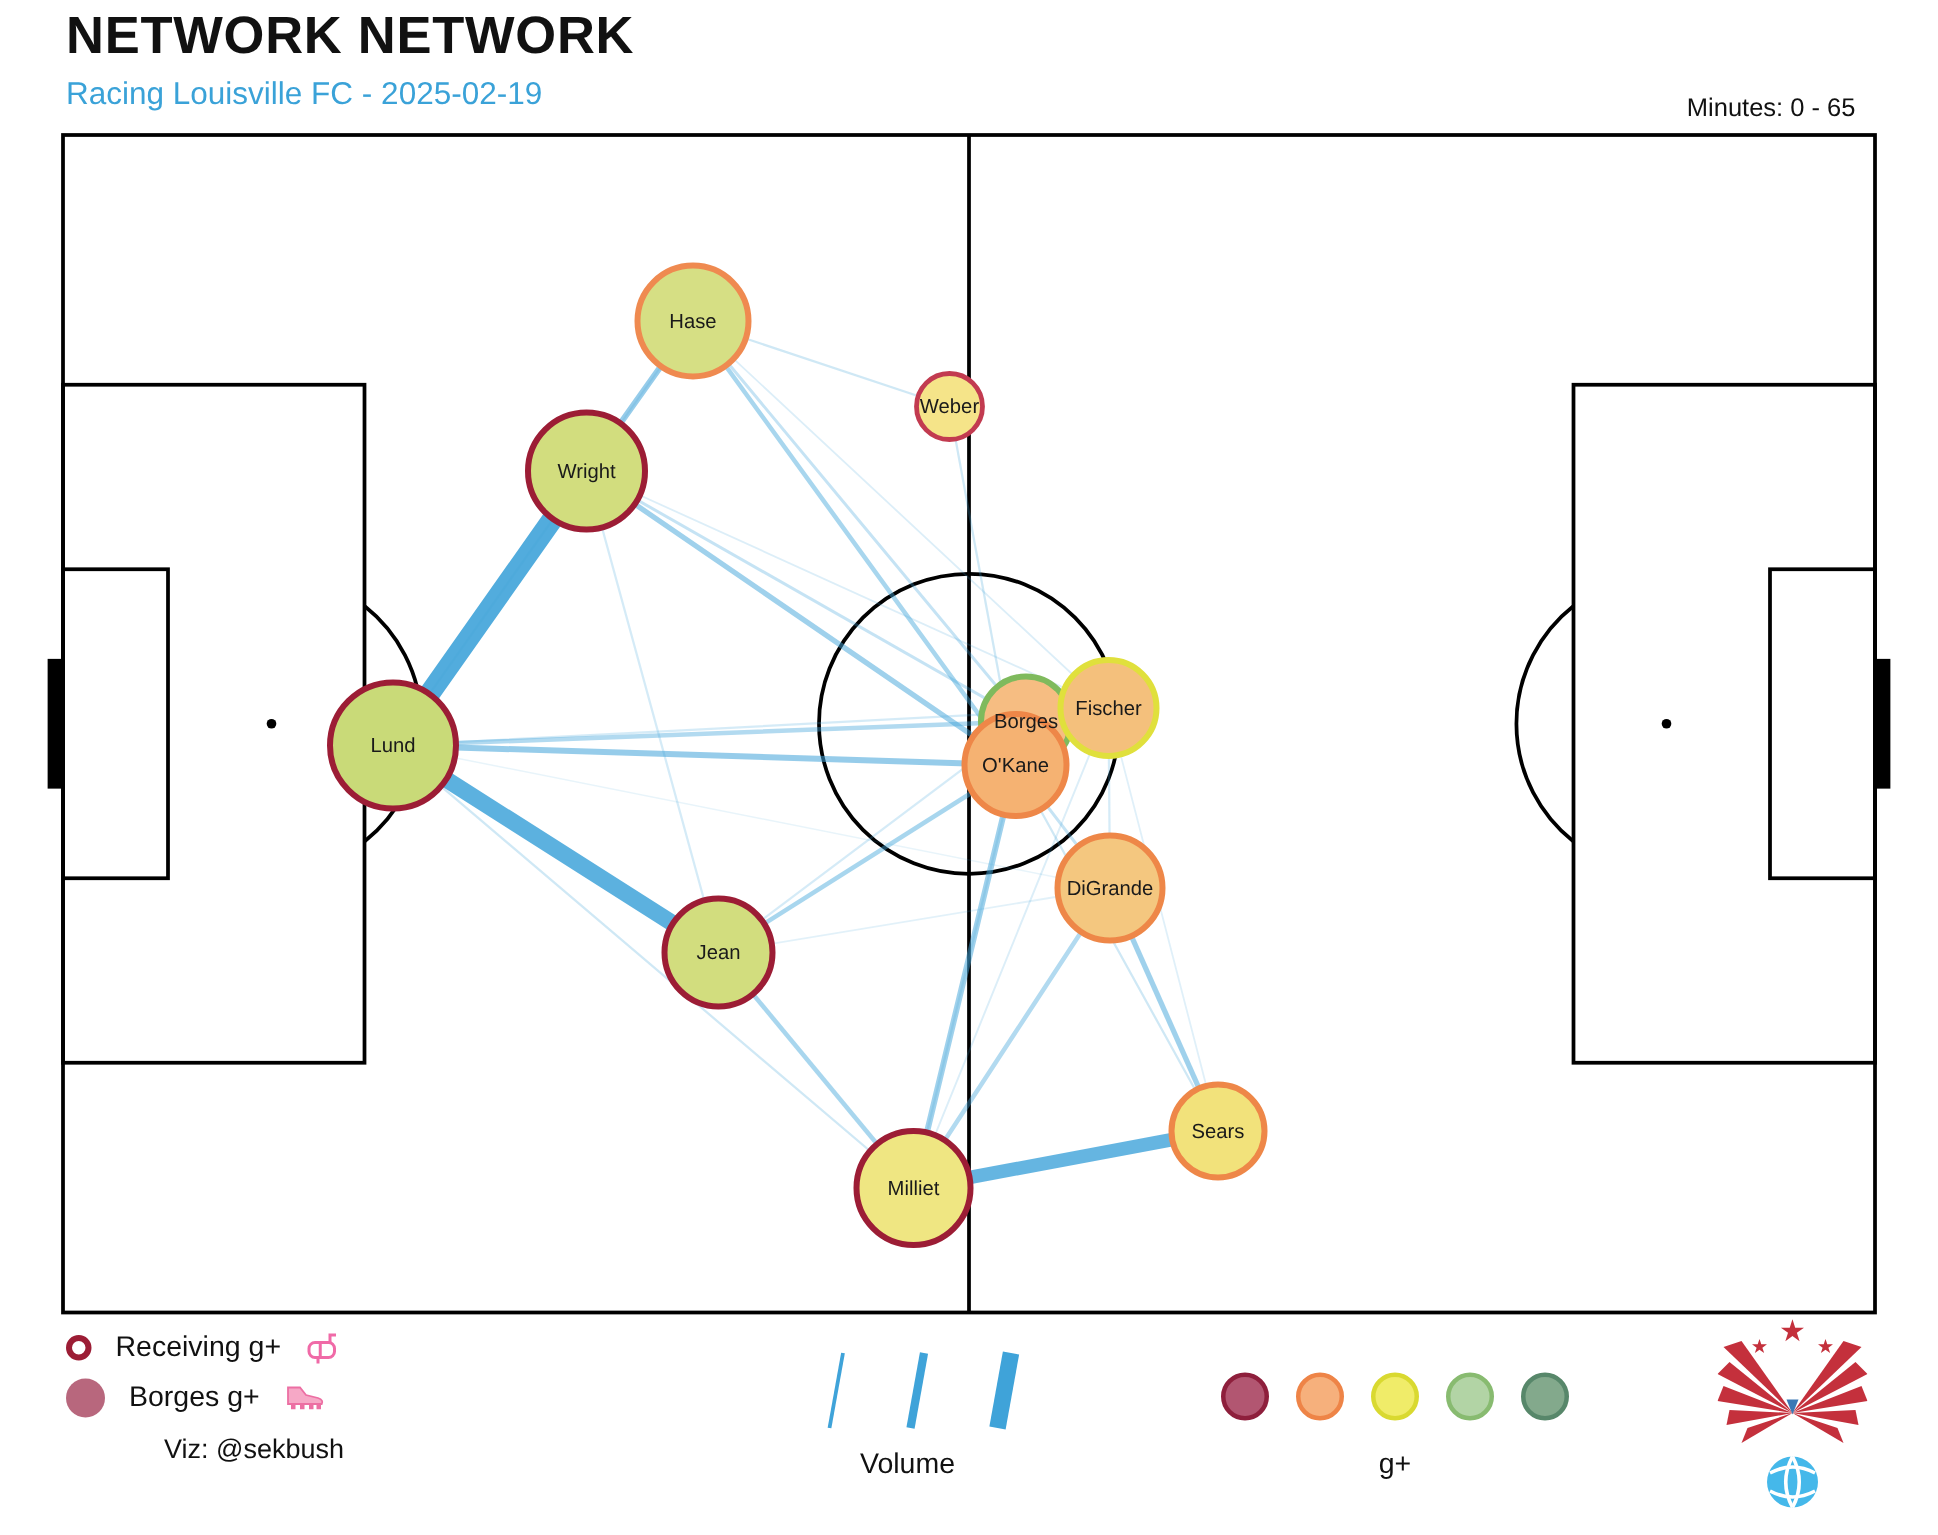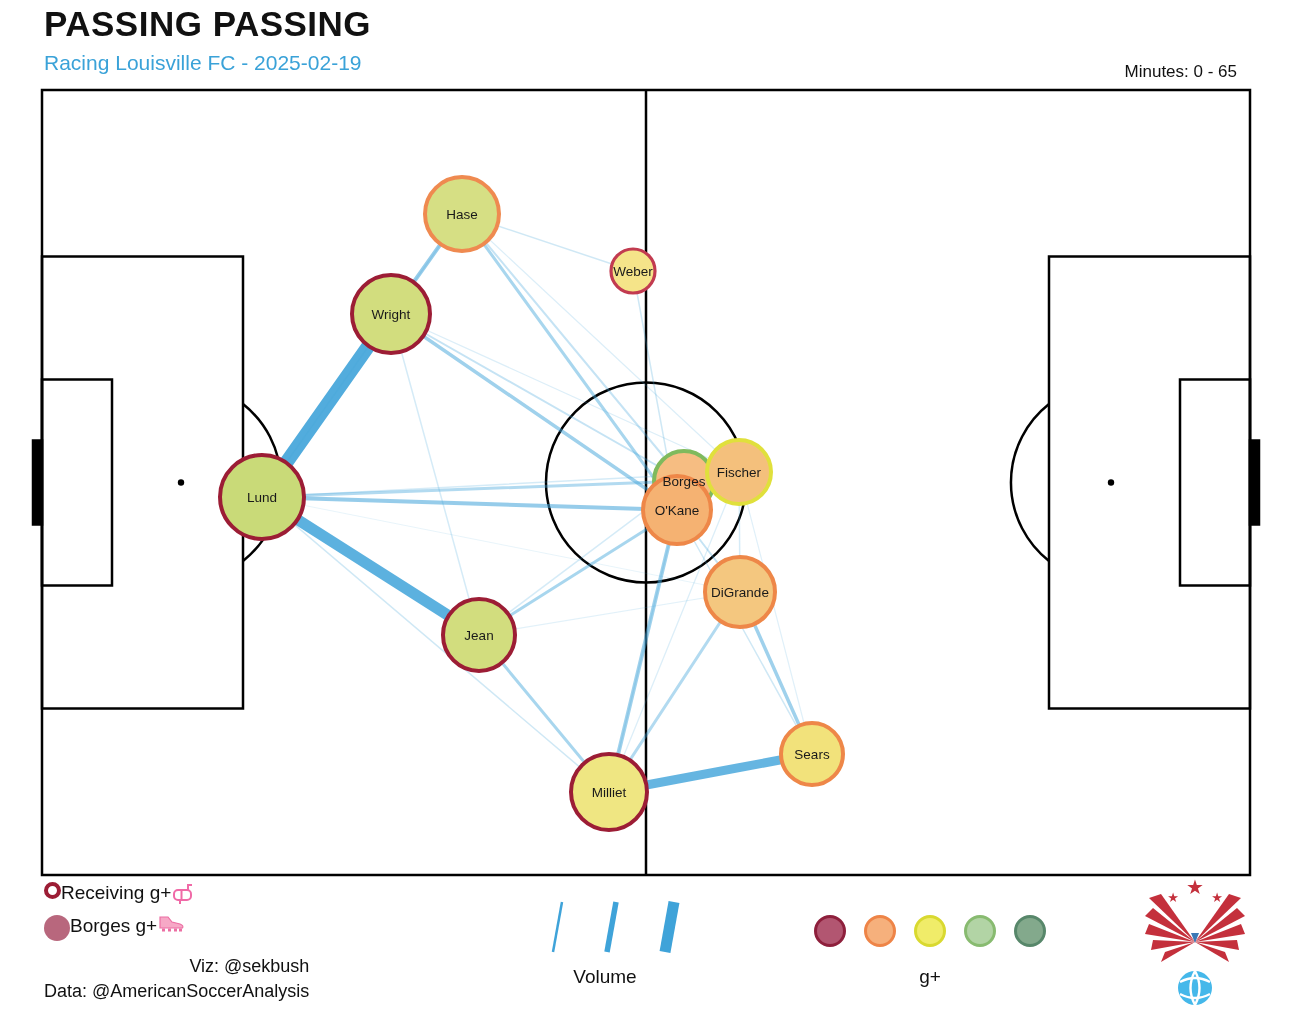--- a/index.html
+++ b/index.html
@@ -7,42 +7,42 @@
   body { font-family:"Liberation Sans", sans-serif; color:#111; }
   .page { position:relative; width:1292px; height:1023px; background:#fff; overflow:hidden; }
 
   .title { position:absolute; left:44px; top:4px; font-size:35px; font-weight:bold; letter-spacing:.5px; color:#111; }
   .subtitle { position:absolute; left:44px; top:51px; font-size:21px; color:#3aa2d8; }
   .minutes { position:absolute; top:62px; right:55px; font-size:17px; color:#111; }
 
   #chart-svg { position:absolute; left:0; top:0; }
 
   .legend-left { position:absolute; left:44px; top:882px; }
-  .legend-row { display:flex; gap:0; height:33px; font-size:19px; }
+  .legend-row { display:flex; align-items:center; gap:16px; height:33px; font-size:19px; }
   .ring { width:17px; height:17px; border-radius:50%; border:4.5px solid #9c1d35; background:#fff; flex:0 0 auto; }
   .dot  { width:26px; height:26px; border-radius:50%; background:#b8677d; flex:0 0 auto; }
   .legend-icon { flex:0 0 auto; }
   .credit { font-size:18px; line-height:25px; }
   .credit.first { margin-top:6px;text-align:right; }
 
   .volume-legend { position:absolute; left:520px; top:898px; width:170px; text-align:center; }
   .volume-legend svg { display:block; margin:0 auto; }
   .gplus-legend { position:absolute; left:802px; top:912px; width:256px; text-align:center; }
   .gplus-legend svg { display:block; margin:0 auto; }
   .legend-caption { font-size:19px; margin-top:10px; color:#111; }
   .gplus-legend .legend-caption { margin-top:16px; }
 
   .logo { position:absolute; left:1145px; top:876px; width:100px; height:138px; }
 </style>
 </head>
 <body>
 
 <div class="page">
 
-  <div class="title">PASSING PASSING</div>
+  <div class="title">NETWORK NETWORK</div>
   <div class="subtitle">Racing Louisville FC - 2025-02-19</div>
   <div class="minutes">Minutes: 0 - 65</div>
 
   <svg id="chart-svg" width="1292" height="1023">
       <g stroke="#000" stroke-width="2.5" fill="none">
         <rect x="42" y="90" width="1208" height="785" fill="#fff"></rect>
         <line x1="646" y1="90" x2="646" y2="875"></line>
         <circle cx="646" cy="482.5" r="100"></circle>
         <rect x="42" y="256.5" width="201" height="452"></rect>
         <rect x="1049" y="256.5" width="201" height="452"></rect>
@@ -136,21 +136,20 @@
       <span>Borges g+</span>
       <svg class="legend-icon" width="28" height="18" viewBox="0 0 28 18">
         <path d="M3 2 L11 2 L15 7 L23 9 Q27 10.5 25.5 13 L3 13 Z" fill="#f6a8c6" stroke="#ec6fa3" stroke-width="1.2"></path>
         <rect x="5" y="13.5" width="3" height="3" fill="#ec6fa3"></rect>
         <rect x="11" y="13.5" width="3" height="3" fill="#ec6fa3"></rect>
         <rect x="17" y="13.5" width="3" height="3" fill="#ec6fa3"></rect>
         <rect x="22" y="13.5" width="3" height="3" fill="#ec6fa3"></rect>
       </svg>
     </div>
     <div class="credit first">Viz: @sekbush</div>
-    <div class="credit">Data: @AmericanSoccerAnalysis</div>
   </div>
 
   <div class="volume-legend">
     <svg id="volume-svg" width="160" height="58">
         <line x1="28" y1="54" x2="37" y2="4" stroke="#3fa3d9" stroke-width="2.5"></line>
         <line x1="82" y1="54" x2="91" y2="4" stroke="#3fa3d9" stroke-width="5.5"></line>
         <line x1="140" y1="54" x2="149" y2="4" stroke="#3fa3d9" stroke-width="11"></line>
       </svg>
     <div class="legend-caption">Volume</div>
   </div>

